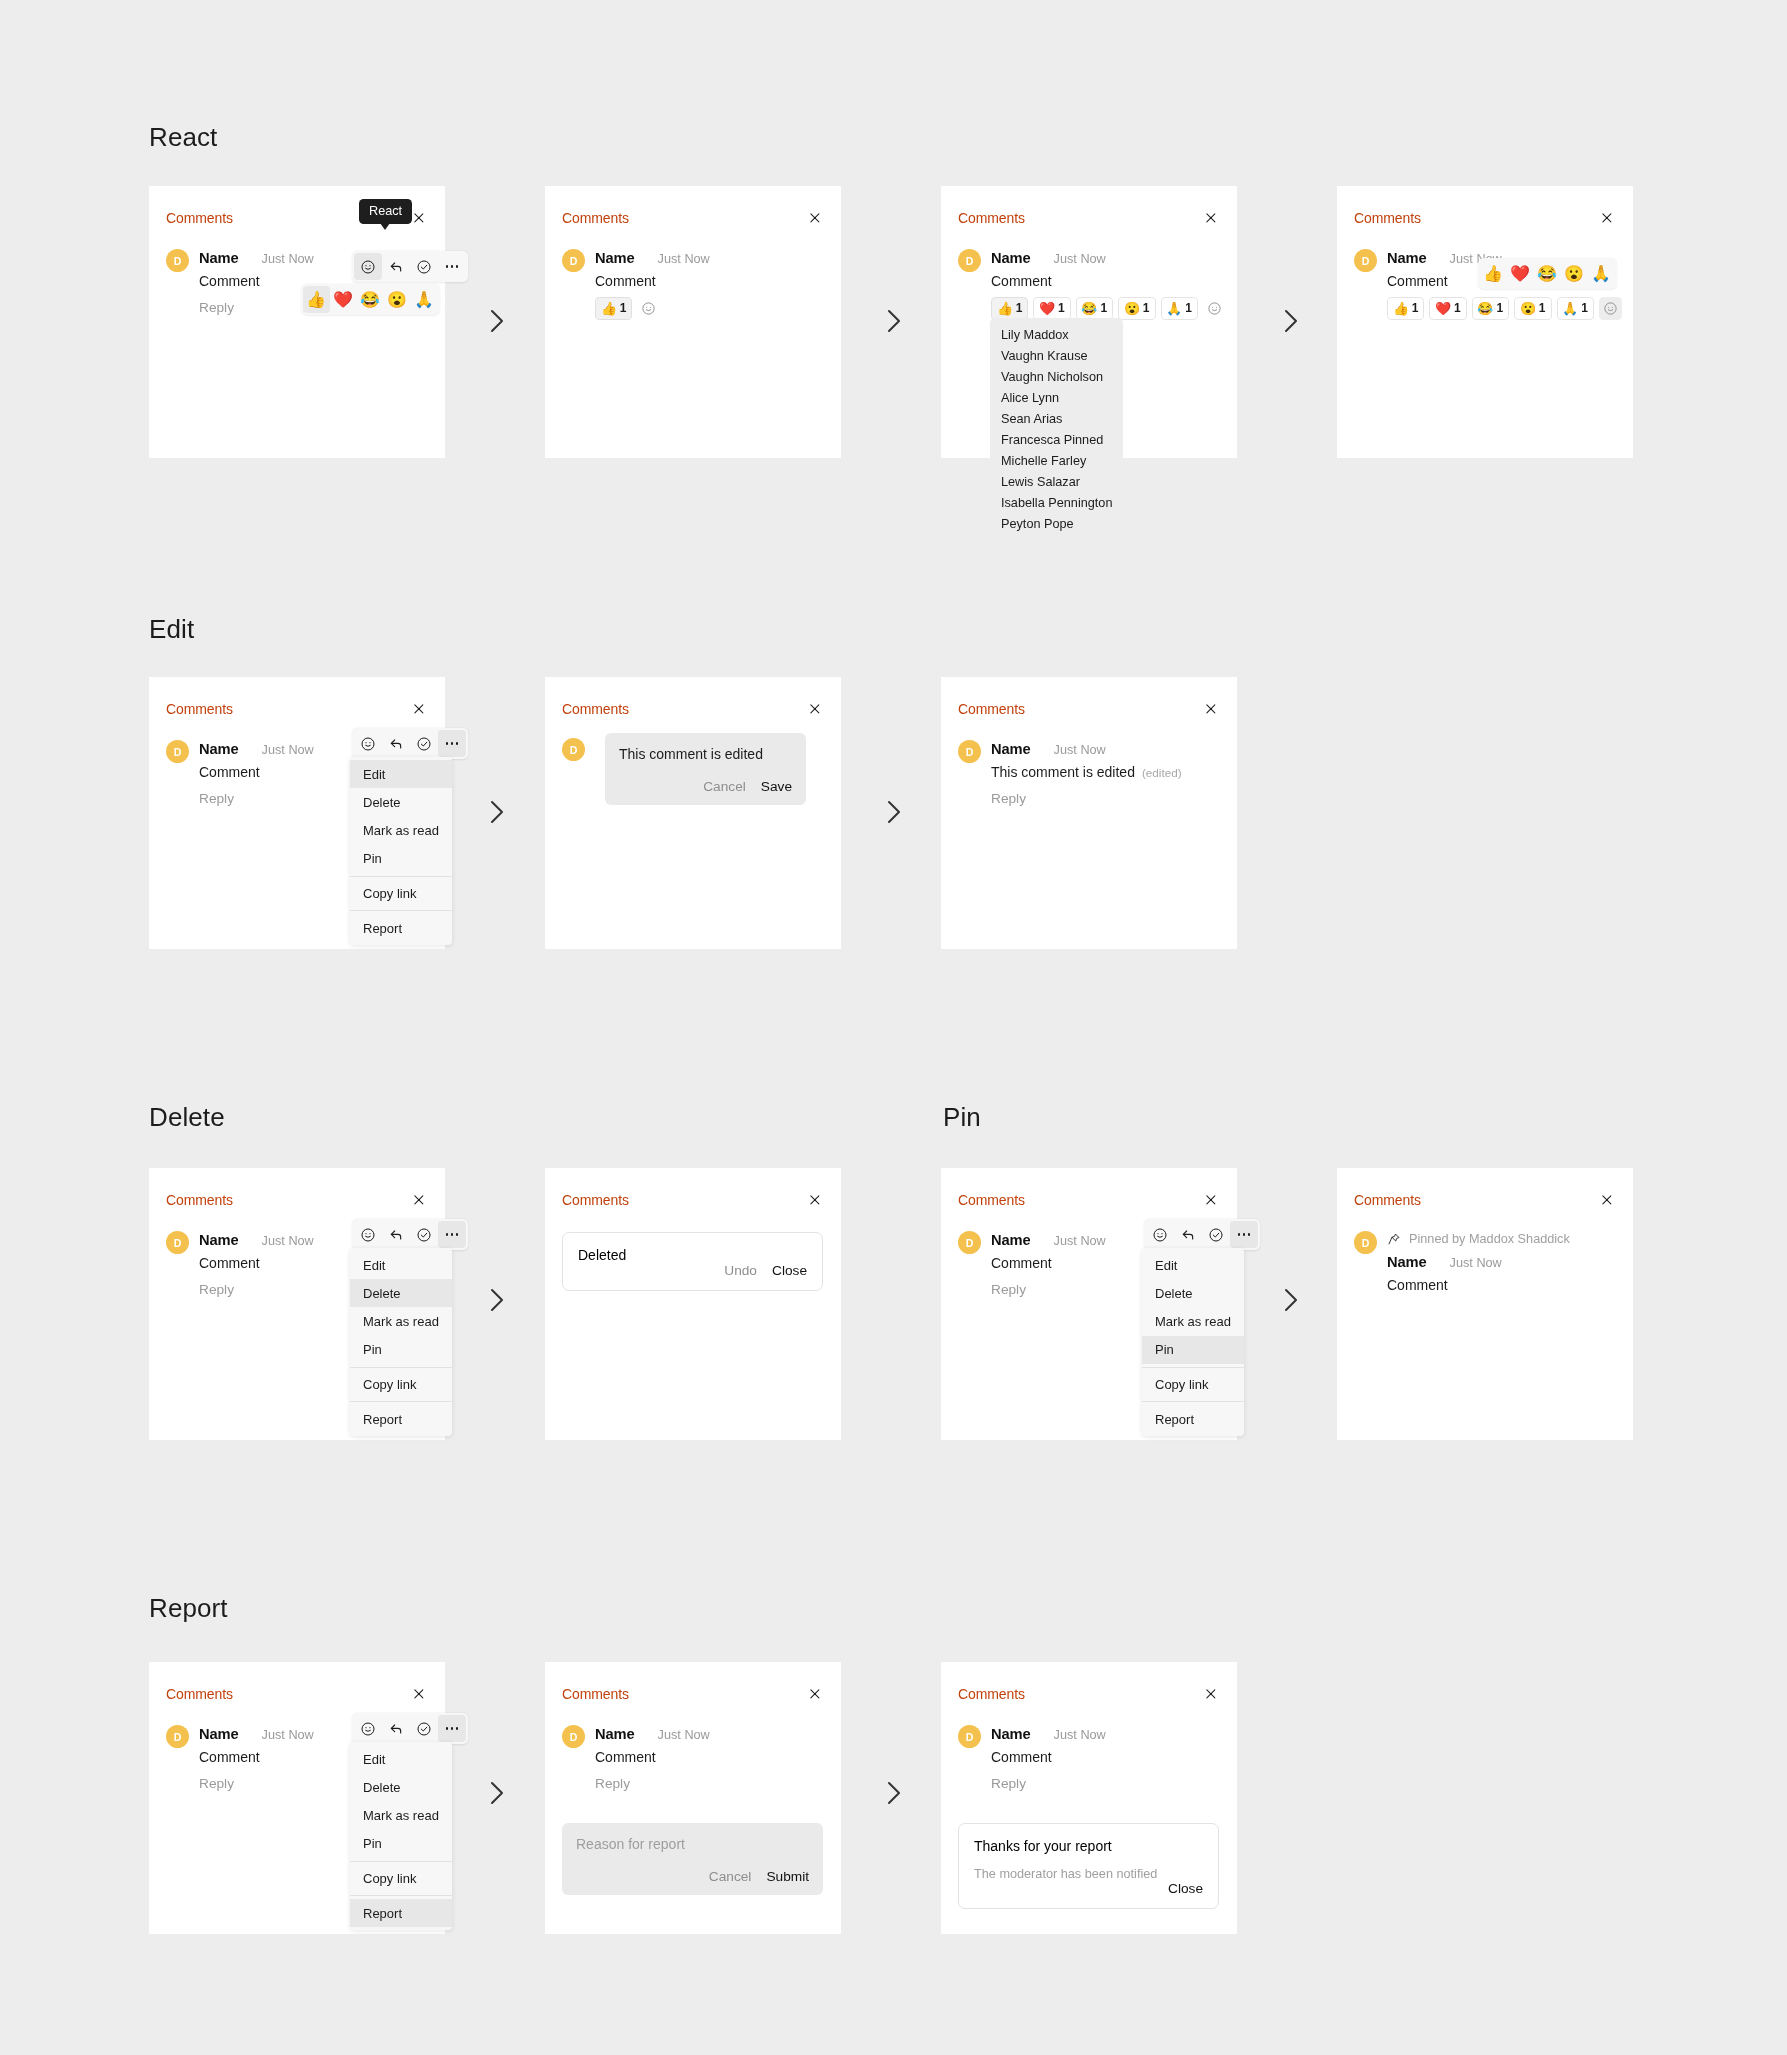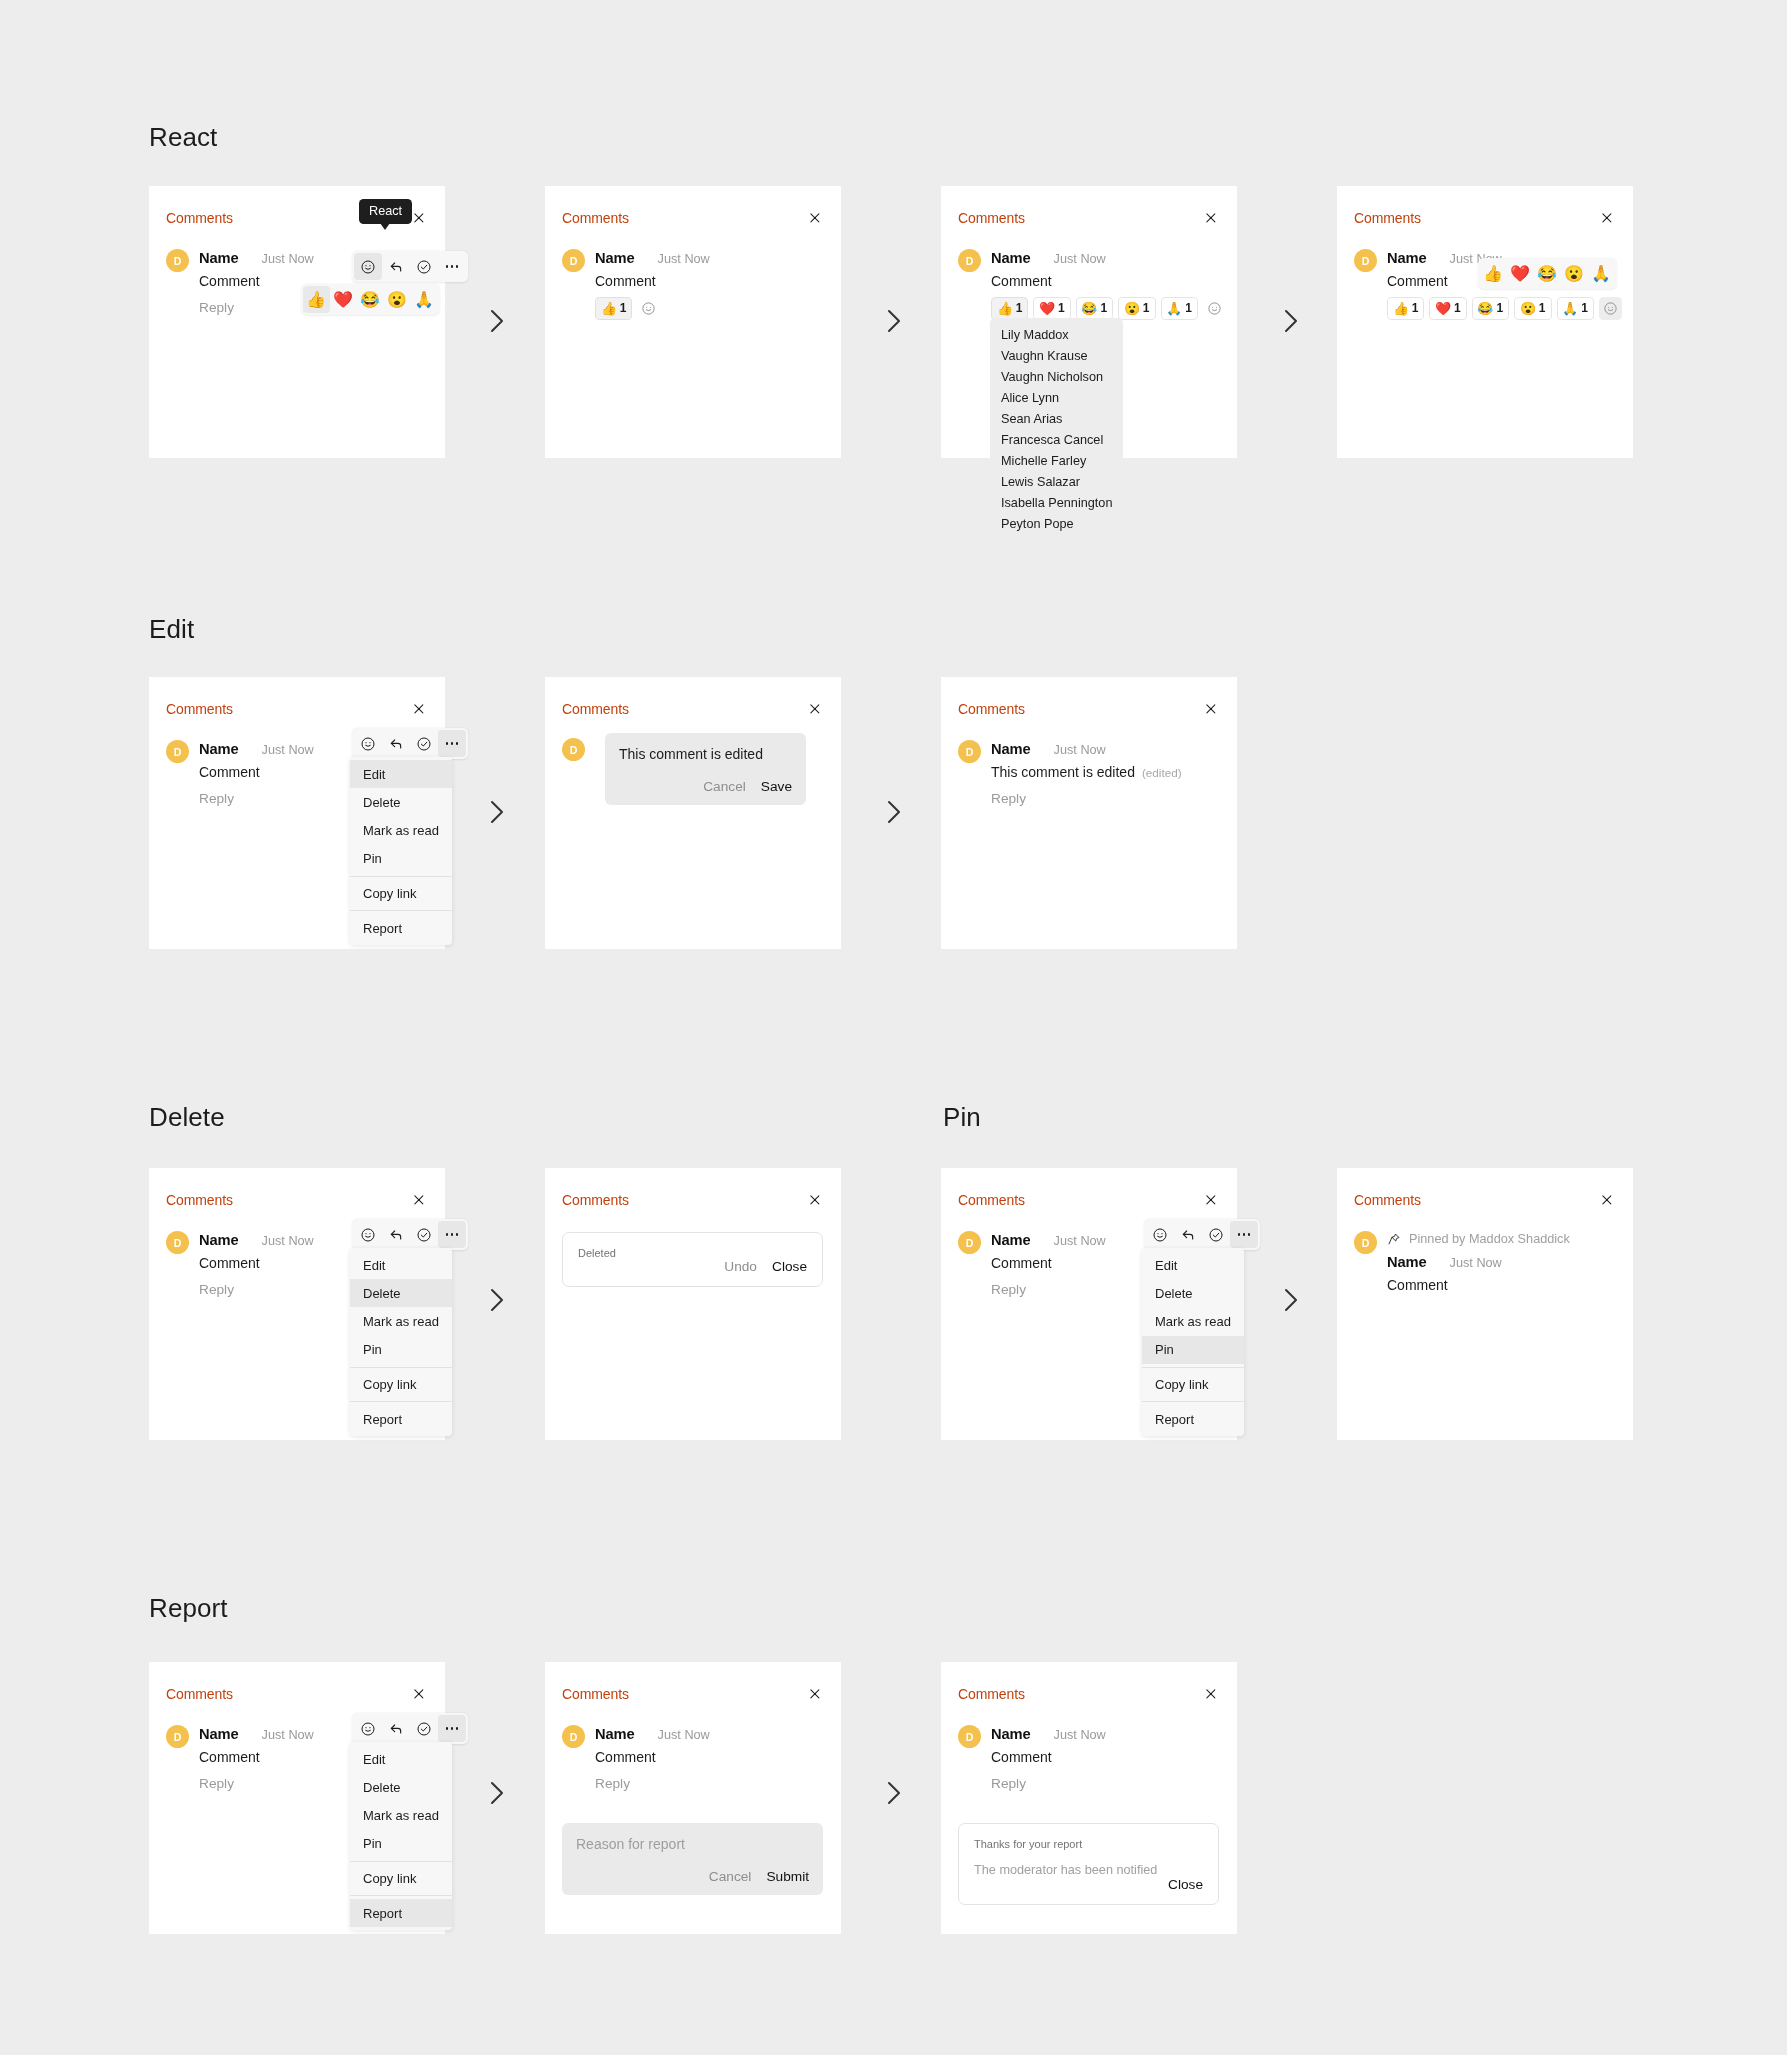--- a/index.html
+++ b/index.html
@@ -267,21 +267,21 @@
   .btn-primary { font-size: 13.7px; color: #111111; font-weight: 400; cursor: pointer; }
 
   
   .panel {
     position: absolute;
     background: #FFFFFF;
     border: 0.5px solid #E3E3E3;
     border-radius: 7px;
     padding: 14px 15px 12px 15px;
   }
-  .panel-title { font-size: 11px; color: #737373; }
+  .panel-title { font-size: 14px; color: #000000; }
   .panel-sub { font-size: 12.7px; color: #A0A0A0; margin-top: 13px; }
   .panel-actions {
     display: flex; justify-content: flex-end; align-items: center;
     gap: 15px; 
   }
 </style>
 </head>
 <body>
 
 <div class="page">
@@ -499,21 +499,21 @@
           </div>
         </div>
       </div>
 
       <div class="name-list" style="left:49px; top:132px;">
         <div class="row">Lily Maddox</div>
         <div class="row">Vaughn Krause</div>
         <div class="row">Vaughn Nicholson</div>
         <div class="row">Alice Lynn</div>
         <div class="row">Sean Arias</div>
-        <div class="row">Francesca Cancel</div>
+        <div class="row">Francesca Pinned</div>
         <div class="row">Michelle Farley</div>
         <div class="row">Lewis Salazar</div>
         <div class="row">Isabella Pennington</div>
         <div class="row">Peyton Pope</div>
       </div>
     </div>
   </div>
 
   <div class="card" style="left:1337px; top:186px; width:296px; height:272px;">
     <div class="card-inner">

